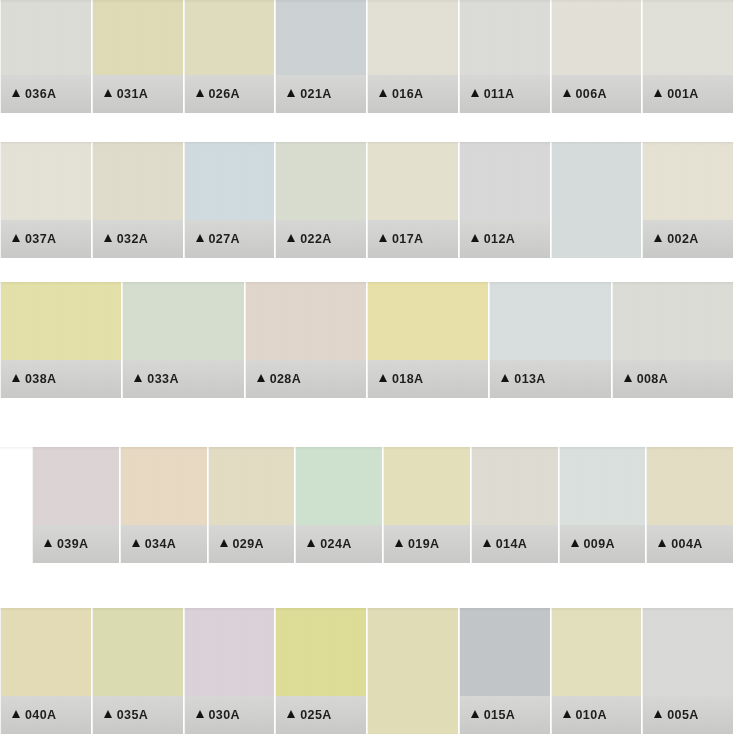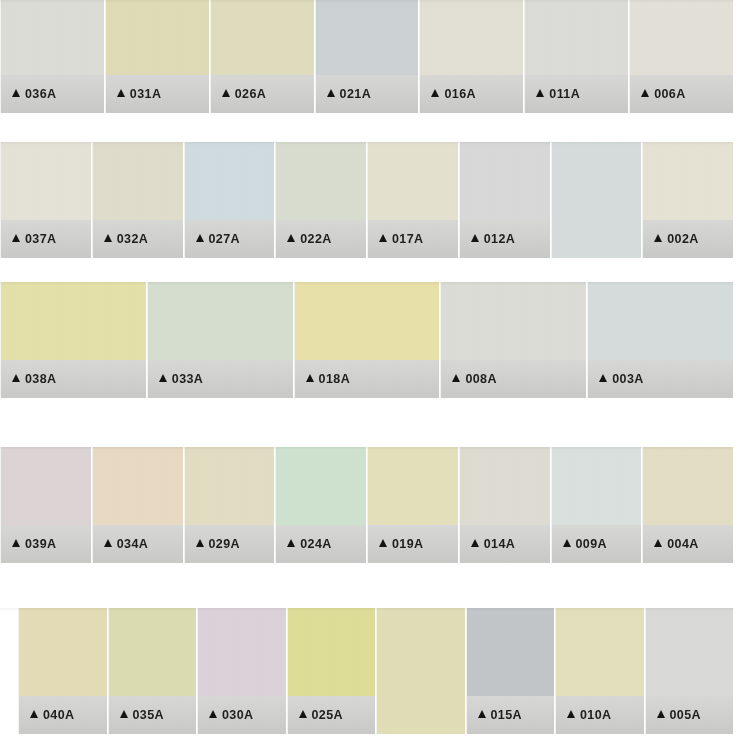--- a/index.html
+++ b/index.html
@@ -158,20 +158,29 @@
       </div>
       <div class="swatch-card">
         <div class="swatch-color" title="#e3e1d7" style="background: rgb(227, 225, 215);">
           <div class="grain"></div>
         </div>
         <div class="swatch-label-bar">
           <span class="tri-icon"></span>
           <span class="swatch-code">006A</span>
         </div>
       </div>
+      <div class="swatch-card">
+        <div class="swatch-color" title="#e0e0d8" style="background: rgb(224, 224, 216);">
+          <div class="grain"></div>
+        </div>
+        <div class="swatch-label-bar">
+          <span class="tri-icon"></span>
+          <span class="swatch-code">001A</span>
+        </div>
+      </div>
       <div class="band-shadow"></div>
     </div>
     <div class="swatch-band" style="top: 142px; height: 116px; align-items: flex-end;">
       <div class="swatch-card">
         <div class="swatch-color" title="#e4e1d6" style="background: rgb(228, 225, 214);">
           <div class="grain"></div>
         </div>
         <div class="swatch-label-bar">
           <span class="tri-icon"></span>
           <span class="swatch-code">037A</span>
@@ -251,49 +260,58 @@
       <div class="swatch-card">
         <div class="swatch-color" title="#d5ddcf" style="background: rgb(213, 221, 207);">
           <div class="grain"></div>
         </div>
         <div class="swatch-label-bar">
           <span class="tri-icon"></span>
           <span class="swatch-code">033A</span>
         </div>
       </div>
       <div class="swatch-card">
+        <div class="swatch-color" title="#e0d6cc" style="background: rgb(224, 214, 204);">
+          <div class="grain"></div>
+        </div>
+        <div class="swatch-label-bar">
+          <span class="tri-icon"></span>
+          <span class="swatch-code">028A</span>
+        </div>
+      </div>
+      <div class="swatch-card">
         <div class="swatch-color" title="#e7e0a8" style="background: rgb(231, 224, 168);">
           <div class="grain"></div>
         </div>
         <div class="swatch-label-bar">
           <span class="tri-icon"></span>
           <span class="swatch-code">018A</span>
         </div>
       </div>
       <div class="swatch-card">
+        <div class="swatch-color" title="#d7dedd" style="background: rgb(215, 222, 221);">
+          <div class="grain"></div>
+        </div>
+        <div class="swatch-label-bar">
+          <span class="tri-icon"></span>
+          <span class="swatch-code">013A</span>
+        </div>
+      </div>
+      <div class="swatch-card">
         <div class="swatch-color" title="#dbdcd6" style="background: rgb(219, 220, 214);">
           <div class="grain"></div>
         </div>
         <div class="swatch-label-bar">
           <span class="tri-icon"></span>
           <span class="swatch-code">008A</span>
-        </div>
-      </div>
-      <div class="swatch-card">
-        <div class="swatch-color" title="#d6dcdc" style="background: rgb(214, 220, 220);">
-          <div class="grain"></div>
-        </div>
-        <div class="swatch-label-bar">
-          <span class="tri-icon"></span>
-          <span class="swatch-code">003A</span>
         </div>
       </div>
       <div class="band-shadow"></div>
     </div>
-    <div class="swatch-band" style="top: 447px; height: 116px;">
+    <div class="swatch-band" style="top: 447px; height: 116px; padding-left: 32px;">
       <div class="swatch-card">
         <div class="swatch-color" title="#dcd4d4" style="background: rgb(220, 212, 212);">
           <div class="grain"></div>
         </div>
         <div class="swatch-label-bar">
           <span class="tri-icon"></span>
           <span class="swatch-code">039A</span>
         </div>
       </div>
       <div class="swatch-card">
@@ -354,21 +372,21 @@
         <div class="swatch-color" title="#e3ddc3" style="background: rgb(227, 221, 195);">
           <div class="grain"></div>
         </div>
         <div class="swatch-label-bar">
           <span class="tri-icon"></span>
           <span class="swatch-code">004A</span>
         </div>
       </div>
       <div class="band-shadow"></div>
     </div>
-    <div class="swatch-band" style="top: 608px; height: 126px; padding-left: 18px;">
+    <div class="swatch-band" style="top: 608px; height: 126px;">
       <div class="swatch-card">
         <div class="swatch-color" title="#e3dcb6" style="background: rgb(227, 220, 182);">
           <div class="grain"></div>
         </div>
         <div class="swatch-label-bar">
           <span class="tri-icon"></span>
           <span class="swatch-code">040A</span>
         </div>
       </div>
       <div class="swatch-card">

